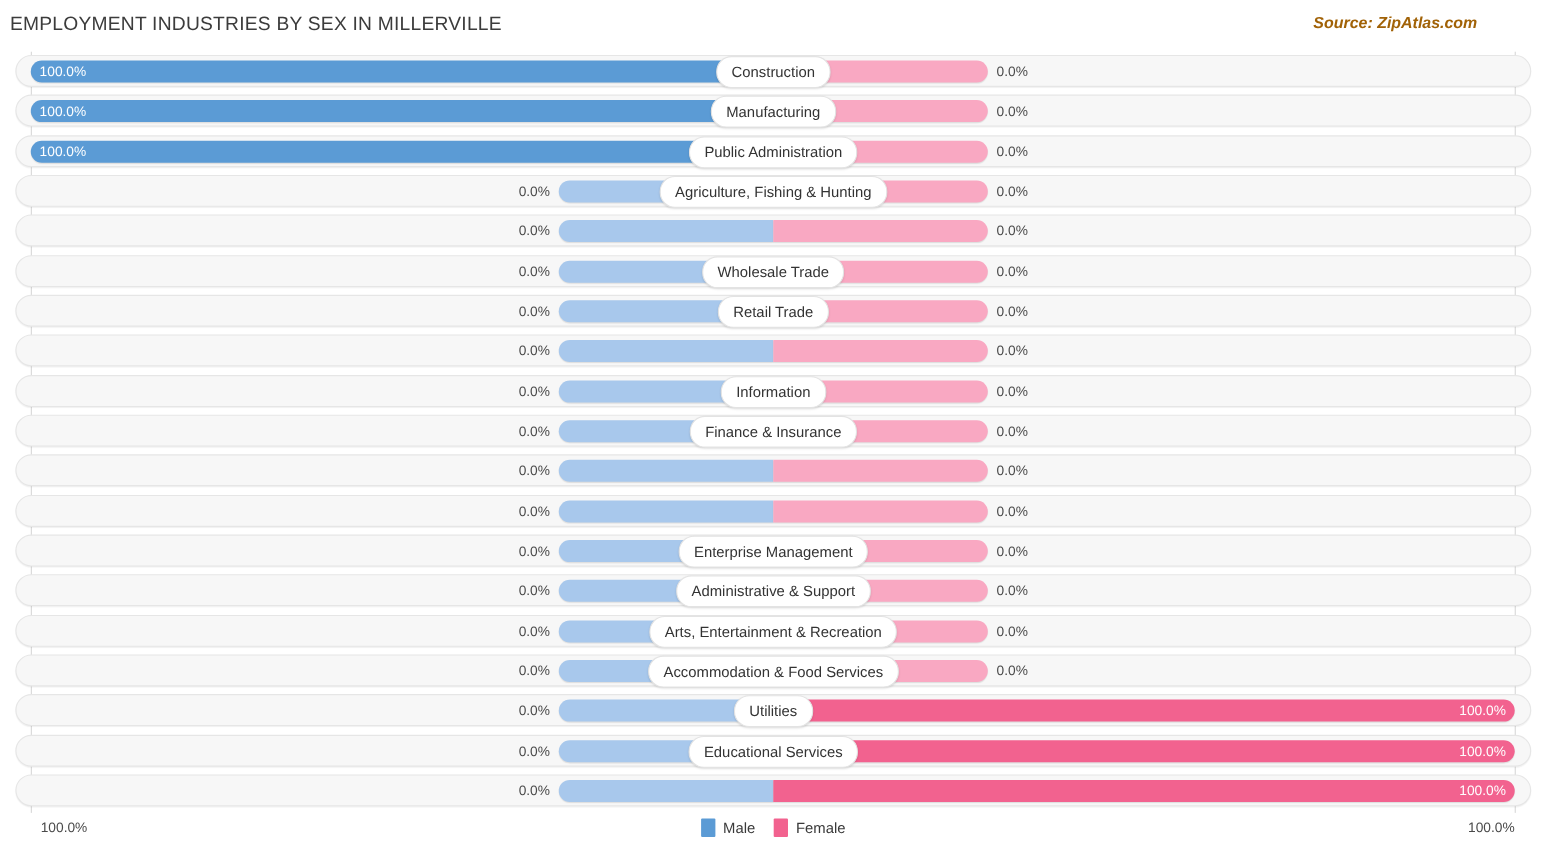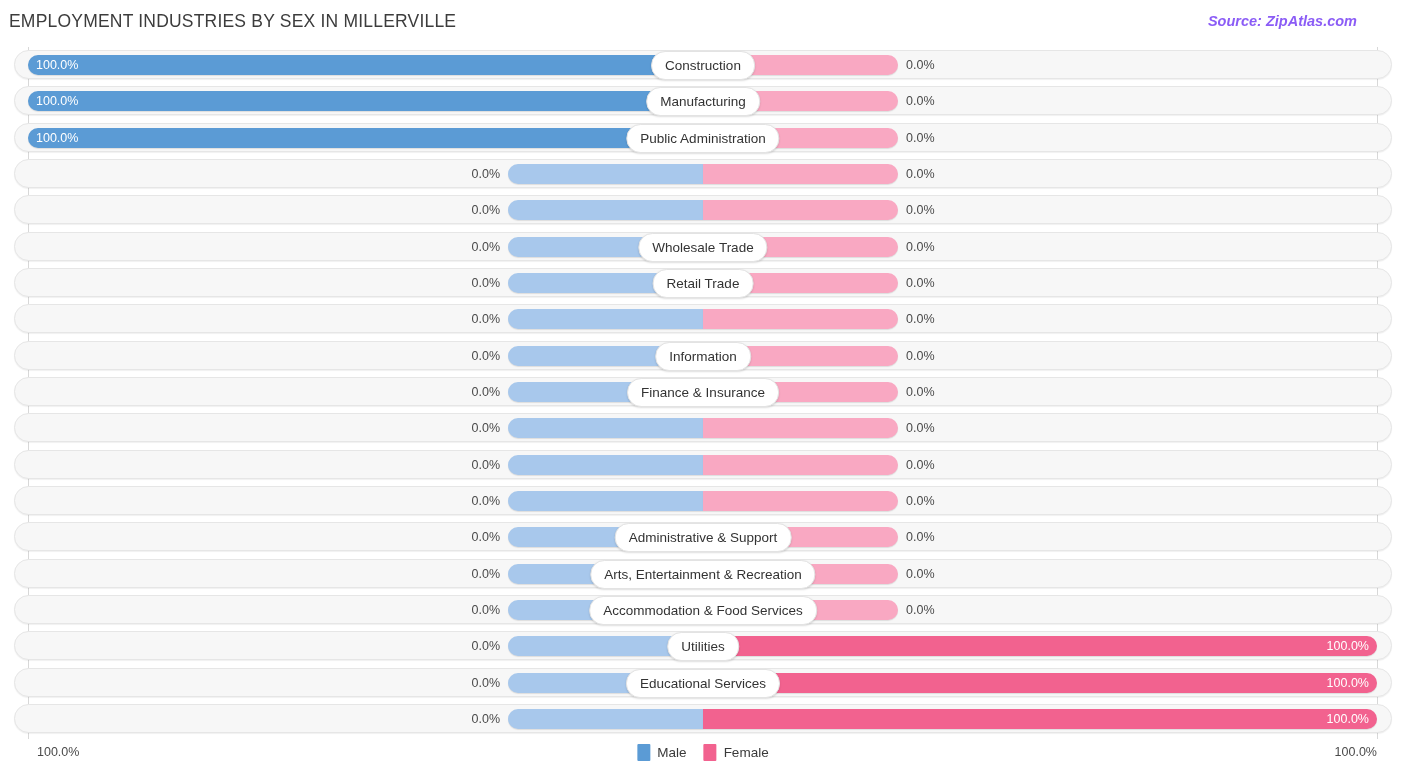--- a/index.html
+++ b/index.html
@@ -27,26 +27,26 @@
     position: absolute;
     left: 9px;
     top: 11px;
     font-size: 17.5px;
     letter-spacing: 0.2px;
     color: #3c3c3c;
     white-space: nowrap;
   }
   .source {
     position: absolute;
-    right: 11px;
+    right: 25px;
     top: 13px;
     font-size: 14.5px;
     font-style: italic;
     font-weight: bold;
-    color: #8b5cf6;
+    color: #a16207;
     white-space: nowrap;
   }
 
   
   .plot {
     position: absolute;
     left: 0;
     top: 47px;
     width: 1406px;
     height: 692px;
@@ -227,20 +227,21 @@
         <div class="val male-val inside" style="left: 36px; text-align: left;">100.0%</div>
         <div class="val female-val" style="left: 906px; text-align: left;">0.0%</div>
         <div class="pill">Public Administration</div>
       </div>
       <div class="row">
         <div class="track"></div>
         <div class="bar male" style="width: 195px;"></div>
         <div class="bar female" style="width: 195px;"></div>
         <div class="val male-val" style="right: 203px; left: 0px; width: 500px; text-align: right;">0.0%</div>
         <div class="val female-val" style="left: 906px; text-align: left;">0.0%</div>
+        <div class="pill">Agriculture, Fishing &amp; Hunting</div>
       </div>
       <div class="row">
         <div class="track"></div>
         <div class="bar male" style="width: 195px;"></div>
         <div class="bar female" style="width: 195px;"></div>
         <div class="val male-val" style="right: 203px; left: 0px; width: 500px; text-align: right;">0.0%</div>
         <div class="val female-val" style="left: 906px; text-align: left;">0.0%</div>
       </div>
       <div class="row">
         <div class="track"></div>
@@ -294,20 +295,21 @@
         <div class="bar female" style="width: 195px;"></div>
         <div class="val male-val" style="right: 203px; left: 0px; width: 500px; text-align: right;">0.0%</div>
         <div class="val female-val" style="left: 906px; text-align: left;">0.0%</div>
       </div>
       <div class="row">
         <div class="track"></div>
         <div class="bar male" style="width: 195px;"></div>
         <div class="bar female" style="width: 195px;"></div>
         <div class="val male-val" style="right: 203px; left: 0px; width: 500px; text-align: right;">0.0%</div>
         <div class="val female-val" style="left: 906px; text-align: left;">0.0%</div>
+        <div class="pill">Enterprise Management</div>
       </div>
       <div class="row">
         <div class="track"></div>
         <div class="bar male" style="width: 195px;"></div>
         <div class="bar female" style="width: 195px;"></div>
         <div class="val male-val" style="right: 203px; left: 0px; width: 500px; text-align: right;">0.0%</div>
         <div class="val female-val" style="left: 906px; text-align: left;">0.0%</div>
         <div class="pill">Administrative &amp; Support</div>
       </div>
       <div class="row">

